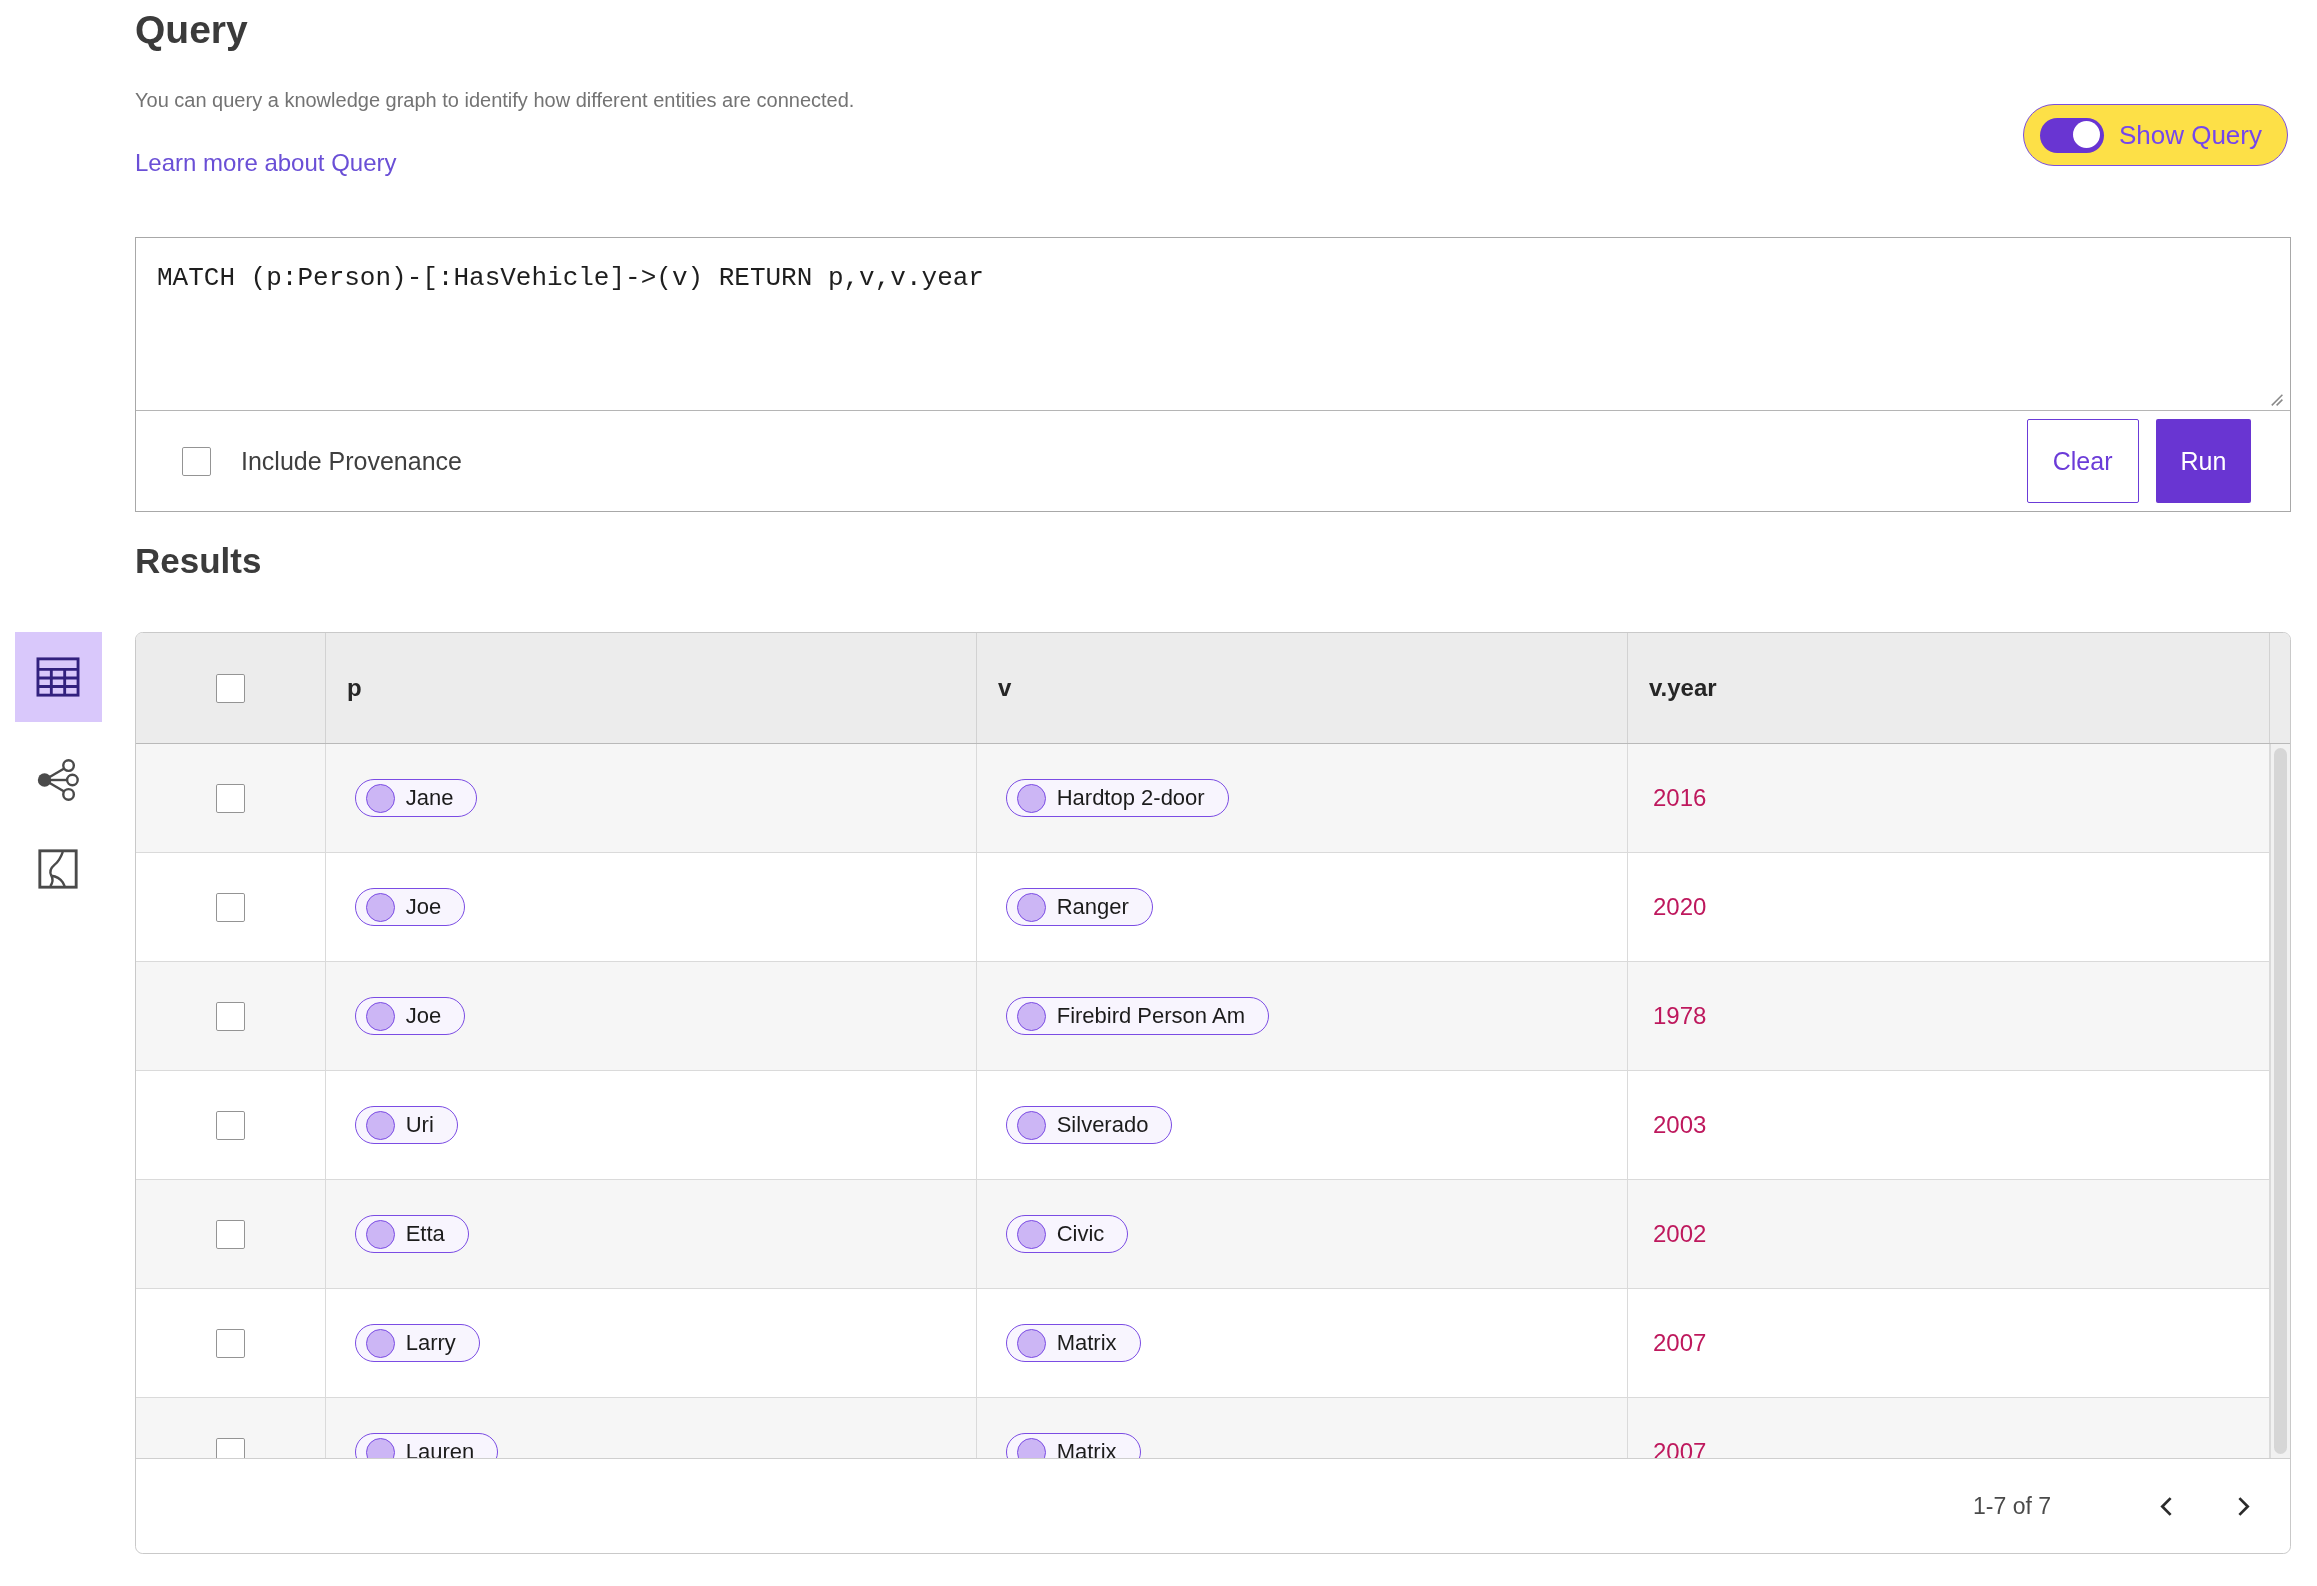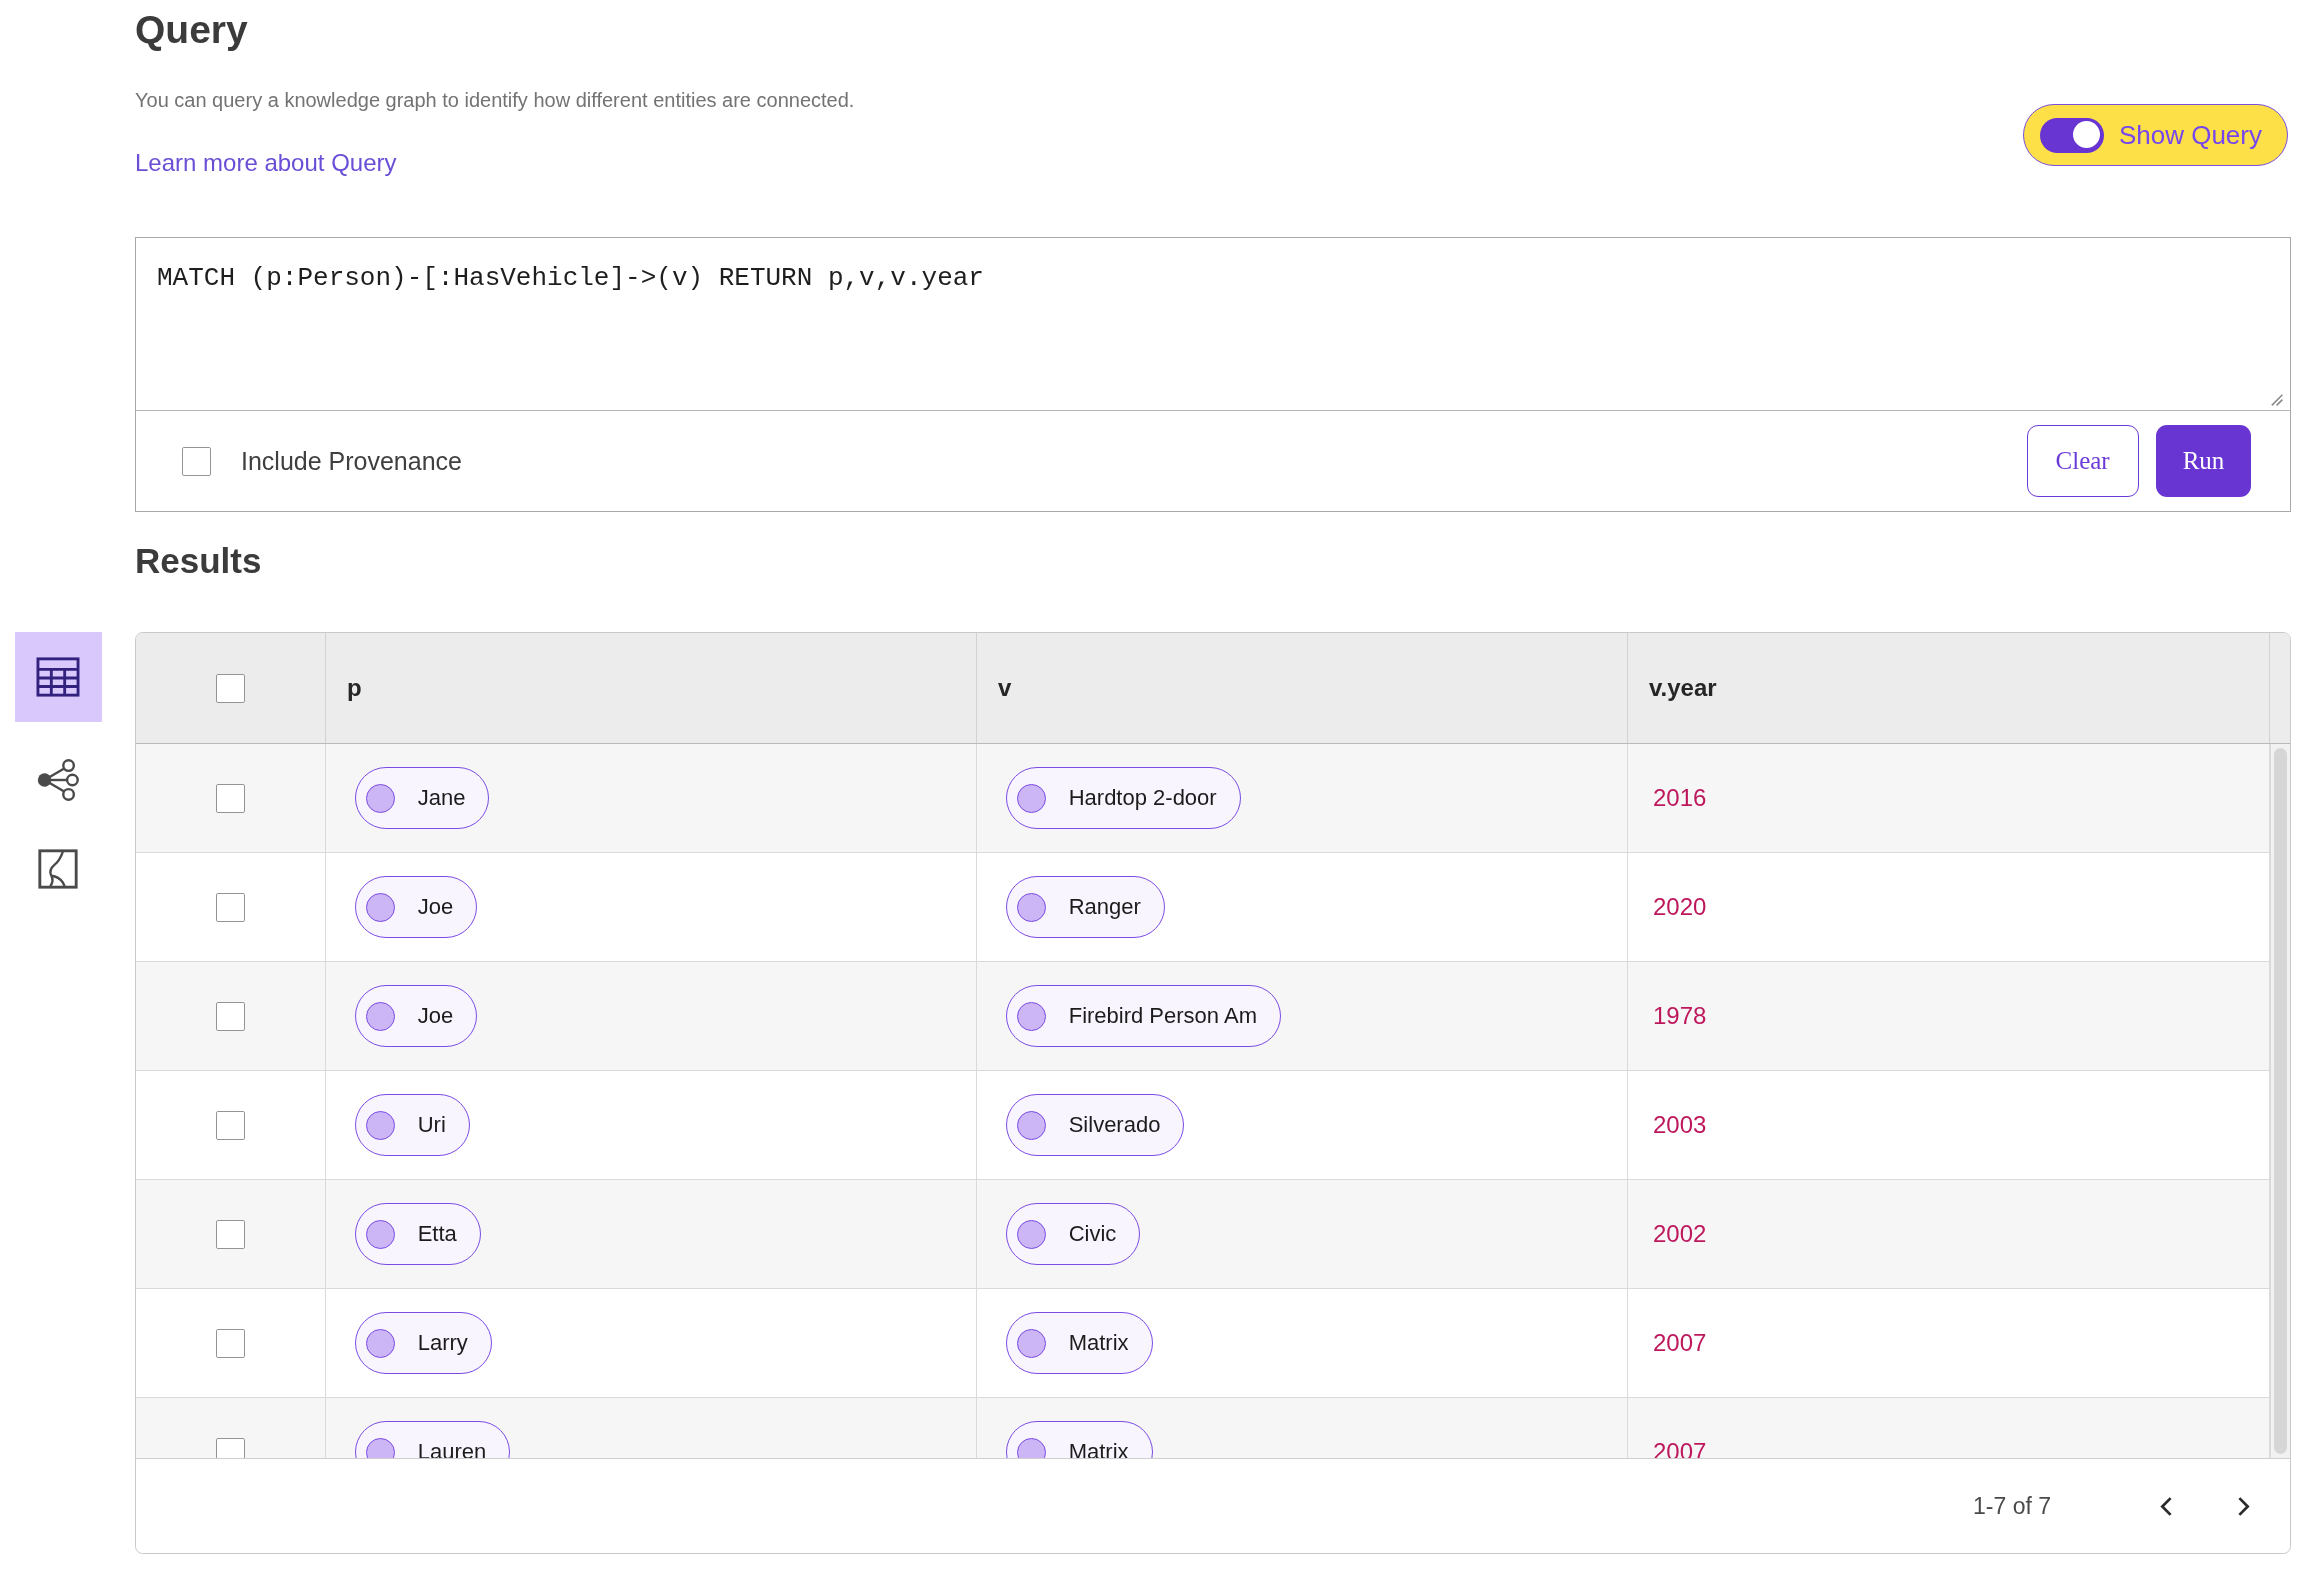--- a/index.html
+++ b/index.html
@@ -44,21 +44,21 @@
     font-family:"Liberation Mono", monospace;font-size:26px;line-height:1.35;color:#1e1e1e;
   }
   .resize-handle{position:absolute;right:4.8px;top:151px;pointer-events:none}
   .query-toolbar{display:flex;align-items:center;height:100px;padding:0 39px 0 46px}
   .cb{
     appearance:none;-webkit-appearance:none;width:29px;height:29px;flex:none;
     border:1.9px solid #949494;border-radius:1.9px;background:#fff;cursor:pointer;
   }
   .prov-label{font-size:25px;color:#3f3f3f;margin-left:30px}
   .btn-row{margin-left:auto;display:flex;gap:17.4px}
-  .btn{height:72px;font-size:25px;border-radius:11px;cursor:pointer;font-family:Liberation Serif, serif}
+  .btn{height:84px;font-size:25px;border-radius:2px;cursor:pointer;font-family:Liberation Sans, sans-serif}
   .btn-clear{width:112px;background:#fff;border:1.9px solid #6b3bd8;color:#6b3bd8}
   .btn-run{width:95px;background:var(--accent);border:none;color:#fff}
 
   
   .results-title{position:absolute;left:135px;top:541px;font-size:35px;font-weight:700;color:#3b3b3b}
 
   .view-rail{position:absolute;left:14.5px;top:632px;width:87px;display:flex;flex-direction:column;align-items:center}
   .view-item{width:87px;display:flex;align-items:center;justify-content:center;cursor:pointer}
   .view-item.selected{height:90px;background:var(--selected-view-bg)}
   .view-item.plain{height:62px;margin-top:27px}
@@ -78,21 +78,21 @@
   .trow{
     display:grid;grid-template-columns:190px 651px 651px 1fr;
     height:109px;border-bottom:1px solid #dadada;background:#fff;padding-right:20px;
   }
   .trow:nth-child(odd){background:var(--row-alt-bg)}
   .trow .cell{display:flex;align-items:center;border-right:1px solid #dadada}
   .c-check{justify-content:center}
   .c-pill{padding-left:29px}
   .c-year{padding-left:25px;font-size:24px;color:#be185d}
   .pill{
-    display:inline-flex;align-items:center;gap:23px;height:62px;padding:0 23px 0 9.7px;
+    display:inline-flex;align-items:center;gap:11px;height:38px;padding:0 23px 0 9.7px;
     background:var(--pill-bg);border:1.9px solid var(--pill-border);border-radius:965px;cursor:pointer;
   }
   .pill-circle{width:29px;height:29px;flex:none;border-radius:50%;background:var(--pill-circle);border:1.9px solid var(--pill-border)}
   .pill-label{font-size:22px;color:#1c1c1c;white-space:nowrap}
 
   .vscroll{position:absolute;right:0;top:111px;bottom:95px;width:20px;background:#f1f1f1;border-left:1px solid #dadada}
   .vscroll .thumb{position:absolute;left:2.9px;right:2.9px;top:3.9px;bottom:3.9px;background:#d6d6d6;border-radius:7.7px}
 
   .tfoot{
     position:absolute;left:0;right:0;bottom:0;height:95px;background:#fff;

